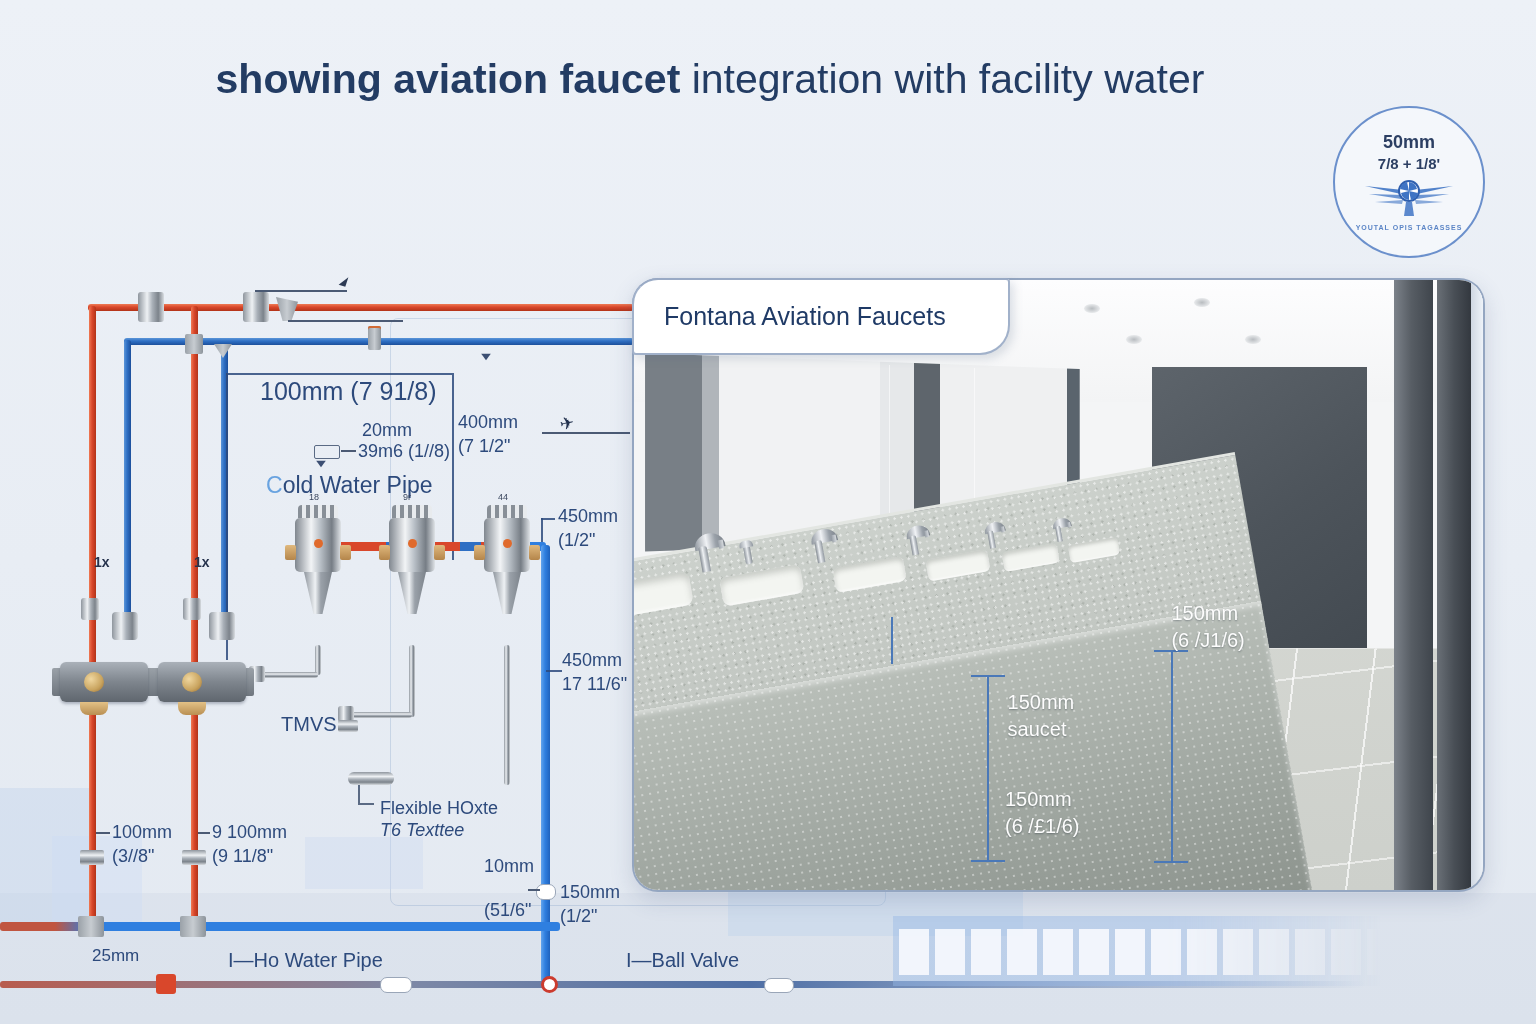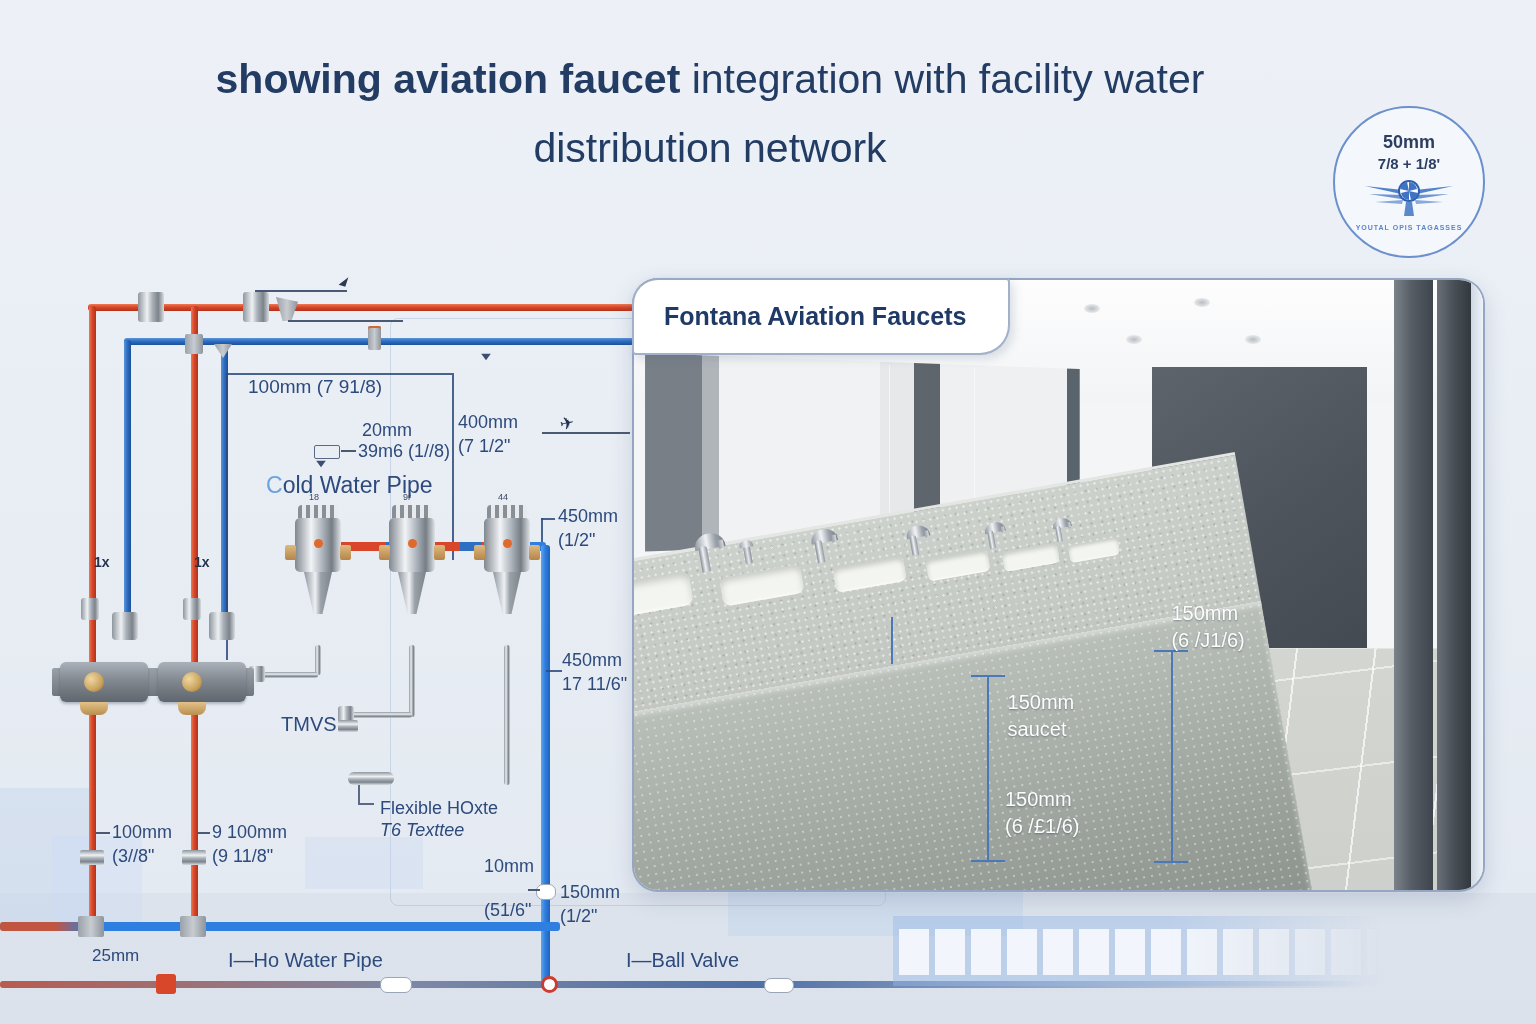--- a/index.html
+++ b/index.html
@@ -113,42 +113,41 @@
   .pf-tip{position:absolute;left:30px;top:22px;width:6px;height:10px;background:linear-gradient(90deg,#9aa1a9,#d7dbdf);}
   .soap{position:absolute;left:58px;top:34px;width:8px;height:22px;border-radius:3px;
     background:linear-gradient(90deg,#8f969e,#e8ebee 50%,#868d95);}
   .soap:before{content:"";position:absolute;left:-4px;top:-6px;width:16px;height:8px;border-radius:6px 6px 0 0;
     background:linear-gradient(90deg,#9aa1a9,#eef1f4 50%,#8f969e);}
   .dim{position:absolute;background:#4a78b8;}
   .wlbl{position:absolute;color:#fdfdfd;font-size:20px;line-height:1.35;text-shadow:0 1px 2px rgba(40,50,60,.45);white-space:nowrap;}
   .tab{position:absolute;left:-2px;top:-2px;width:44%;height:12%;background:#fff;
     border-radius:26px 4px 30px 4px;border:2px solid rgba(70,100,150,.5);border-top-color:rgba(70,100,150,.55);
     display:flex;align-items:center;box-shadow:4px 4px 10px rgba(80,100,130,.18);}
-  .tab span{margin-left:30px;font-size:25px;font-weight:700;color:#1f3a66;}
+  .tab span{margin-left:30px;font-size:25px;font-weight:400;color:#1f3a66;}
   
   .comb{position:absolute;left:893px;top:916px;width:500px;height:70px;background:rgba(150,185,230,.45);
     -webkit-mask:linear-gradient(90deg,#000 55%,transparent 98%);mask:linear-gradient(90deg,#000 55%,transparent 98%);}
   .comb i{position:absolute;top:13px;width:30px;height:46px;background:rgba(246,249,253,.92);}
   .cfit{position:absolute;border-radius:7px;background:#fff;border:1.5px solid #9aa6b8;}
 </style>
 </head>
 <body>
 
 <div class="stage">
 
   <div class="band"></div>
   <div class="fadebox" style="left:390px;top:318px;width:494px;height:586px;"></div>
   <div class="tint" style="left:0;top:788px;width:96px;height:142px;"></div>
   <div class="tint" style="left:52px;top:836px;width:90px;height:94px;background:rgba(205,220,245,.4);"></div>
   <div class="tint" style="left:728px;top:866px;width:295px;height:70px;background:rgba(180,205,235,.3);"></div>
   <div class="tint" style="left:305px;top:837px;width:118px;height:52px;background:rgba(200,215,240,.35);"></div>
 
   <div class="title">
     <div class="t2"><b>showing aviation faucet</b><span> integration with facility water</span></div>
-    <div class="t3">distribution network</div>
   </div>
 
   <div class="logo">
     <div class="l1">50mm</div>
     <div class="l2">7/8 + 1/8'</div>
     <svg width="100" height="42" viewBox="0 0 100 42">
       <g fill="#3f74c4">
         <path d="M44 14 L6 10 L42 18 Z" opacity=".9"></path>
         <path d="M44 19 L10 18 L42 23 Z" opacity=".75"></path>
         <path d="M44 24 L16 26 L43 28 Z" opacity=".6"></path>
@@ -178,21 +177,21 @@
   <div class="abs gray" style="left:214px;top:344px;width:18px;height:14px;clip-path:polygon(0 0,100% 0,50% 100%);"></div>
   <div class="thin" style="left:255px;top:290px;width:92px;height:1.5px;"></div>
   <div class="abs" style="left:340px;top:276px;width:0;height:0;border-left:7px solid transparent;border-bottom:10px solid #2c3a54;transform:rotate(18deg);"></div>
   <div class="thin" style="left:288px;top:320px;width:115px;height:1.5px;"></div>
   <div class="abs gray" style="left:368px;top:326px;width:13px;height:24px;border-radius:2px;box-shadow:0 2px 0 #d06a34 inset;"></div>
 
   <div class="boxline" style="left:226px;top:373px;width:226px;height:1.5px;"></div>
   <div class="boxline" style="left:226px;top:373px;width:1.5px;height:287px;"></div>
   <div class="boxline" style="left:452px;top:373px;width:1.5px;height:187px;"></div>
 
-  <div class="lbl" style="left:248px;top:376px;font-size:19px;text-align:center;">100mm (7 91/8)</div>
+  <div class="lbl" style="left:260px;top:376px;font-size:25px;text-align:center;">100mm (7 91/8)</div>
   <div class="lbl" style="left:362px;top:420px;">20mm</div>
   <div class="lbl" style="left:358px;top:441px;">39m6 (1//8)</div>
   <div class="abs" style="left:314px;top:445px;width:24px;height:12px;border:1.5px solid #5a6a84;border-radius:2px;"></div>
   <div class="thin" style="left:341px;top:450px;width:15px;height:1.5px;"></div>
   <div class="tri" style="left:315px;top:460px;transform:scale(.8);"></div>
   <div class="lbl" style="left:266px;top:472px;font-size:23px;font-weight:500;"><span style="color:#69a3e0;">C</span><span>old Water Pipe</span></div>
 
   <div class="lbl" style="left:458px;top:412px;">400mm</div>
   <div class="lbl" style="left:458px;top:436px;">(7 1/2"</div>
   <div class="lbl" style="left:560px;top:414px;font-size:17px;color:#22314e;transform:rotate(-12deg);">✈</div>

